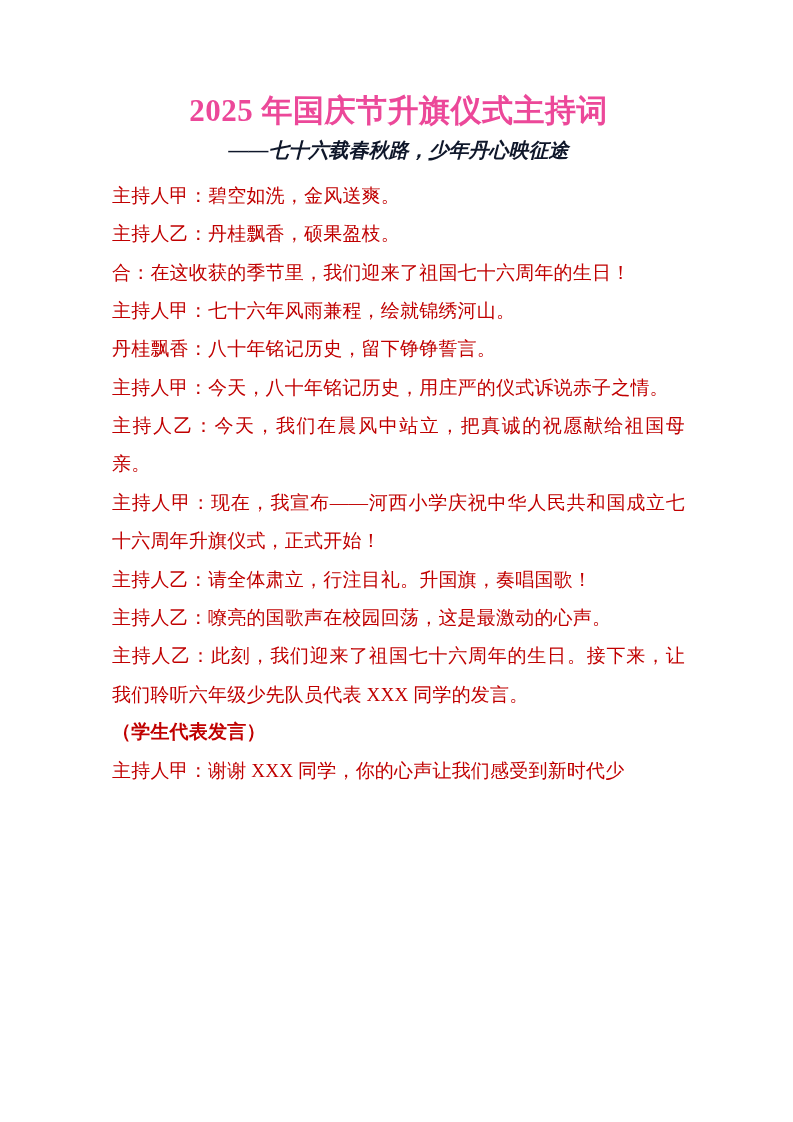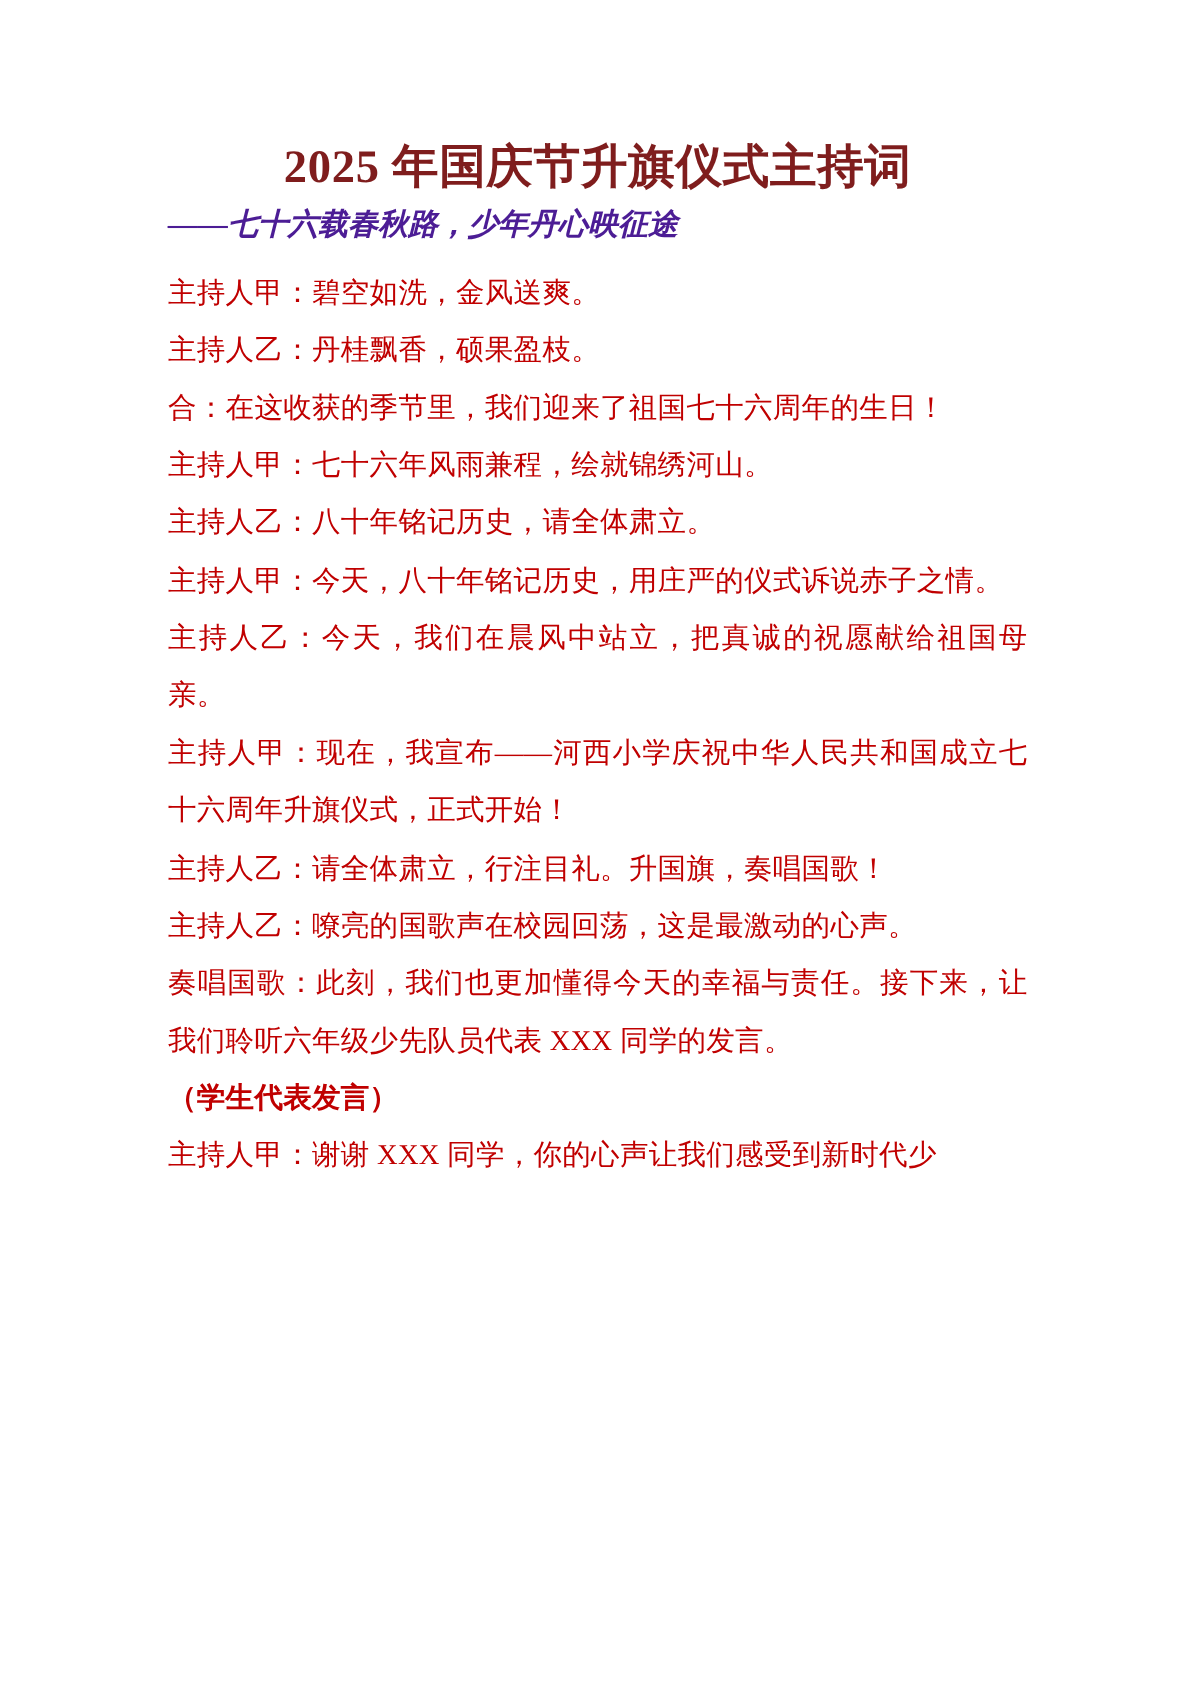--- a/index.html
+++ b/index.html
@@ -18,32 +18,32 @@
     position: relative;
     width: 793px;
     height: 1122px;
     box-sizing: border-box;
     padding: 92px 108px 60px 112px;
   }
   .doc-title {
     font-size: 31px;
     font-weight: bold;
     text-align: center;
-    color: #7f1d1d;
+    color: #ec4899;
     line-height: 1.25;
     letter-spacing: 0.5px;
     margin: 0 0 6px 0;
     white-space: nowrap;
   }
   .doc-subtitle {
     font-size: 20px;
     font-weight: bold;
     font-style: italic;
-    text-align: left;
-    color: #4c1d95;
+    text-align: center;
+    color: #0f172a;
     line-height: 1.3;
     margin: 0 0 14px 0;
     white-space: nowrap;
   }
   .para {
     font-size: 19px;
     line-height: 2.02;
     color: #c00000;
     text-align: justify;
     margin: 0;
@@ -61,24 +61,24 @@
 
   <h1 class="doc-title">2025 年国庆节升旗仪式主持词</h1>
 
   <h2 class="doc-subtitle">——七十六载春秋路，少年丹心映征途</h2>
 
   <div class="body-text">
     <p class="para">主持人甲：碧空如洗，金风送爽。</p>
     <p class="para">主持人乙：丹桂飘香，硕果盈枝。</p>
     <p class="para">合：在这收获的季节里，我们迎来了祖国七十六周年的生日！</p>
     <p class="para">主持人甲：七十六年风雨兼程，绘就锦绣河山。</p>
-    <p class="para">主持人乙：八十年铭记历史，请全体肃立。</p>
+    <p class="para">丹桂飘香：八十年铭记历史，留下铮铮誓言。</p>
     <p class="para">主持人甲：今天，八十年铭记历史，用庄严的仪式诉说赤子之情。</p>
     <p class="para">主持人乙：今天，我们在晨风中站立，把真诚的祝愿献给祖国母亲。</p>
     <p class="para">主持人甲：现在，我宣布——河西小学庆祝中华人民共和国成立七十六周年升旗仪式，正式开始！</p>
     <p class="para">主持人乙：请全体肃立，行注目礼。升国旗，奏唱国歌！</p>
     <p class="para">主持人乙：嘹亮的国歌声在校园回荡，这是最激动的心声。</p>
-    <p class="para">奏唱国歌：此刻，我们也更加懂得今天的幸福与责任。接下来，让我们聆听六年级少先队员代表 XXX 同学的发言。</p>
+    <p class="para">主持人乙：此刻，我们迎来了祖国七十六周年的生日。接下来，让我们聆听六年级少先队员代表 XXX 同学的发言。</p>
     <p class="para bold">（学生代表发言）</p>
     <p class="para">主持人甲：谢谢 XXX 同学，你的心声让我们感受到新时代少</p>
   </div>
 
 </div>
 
 </body></html>

